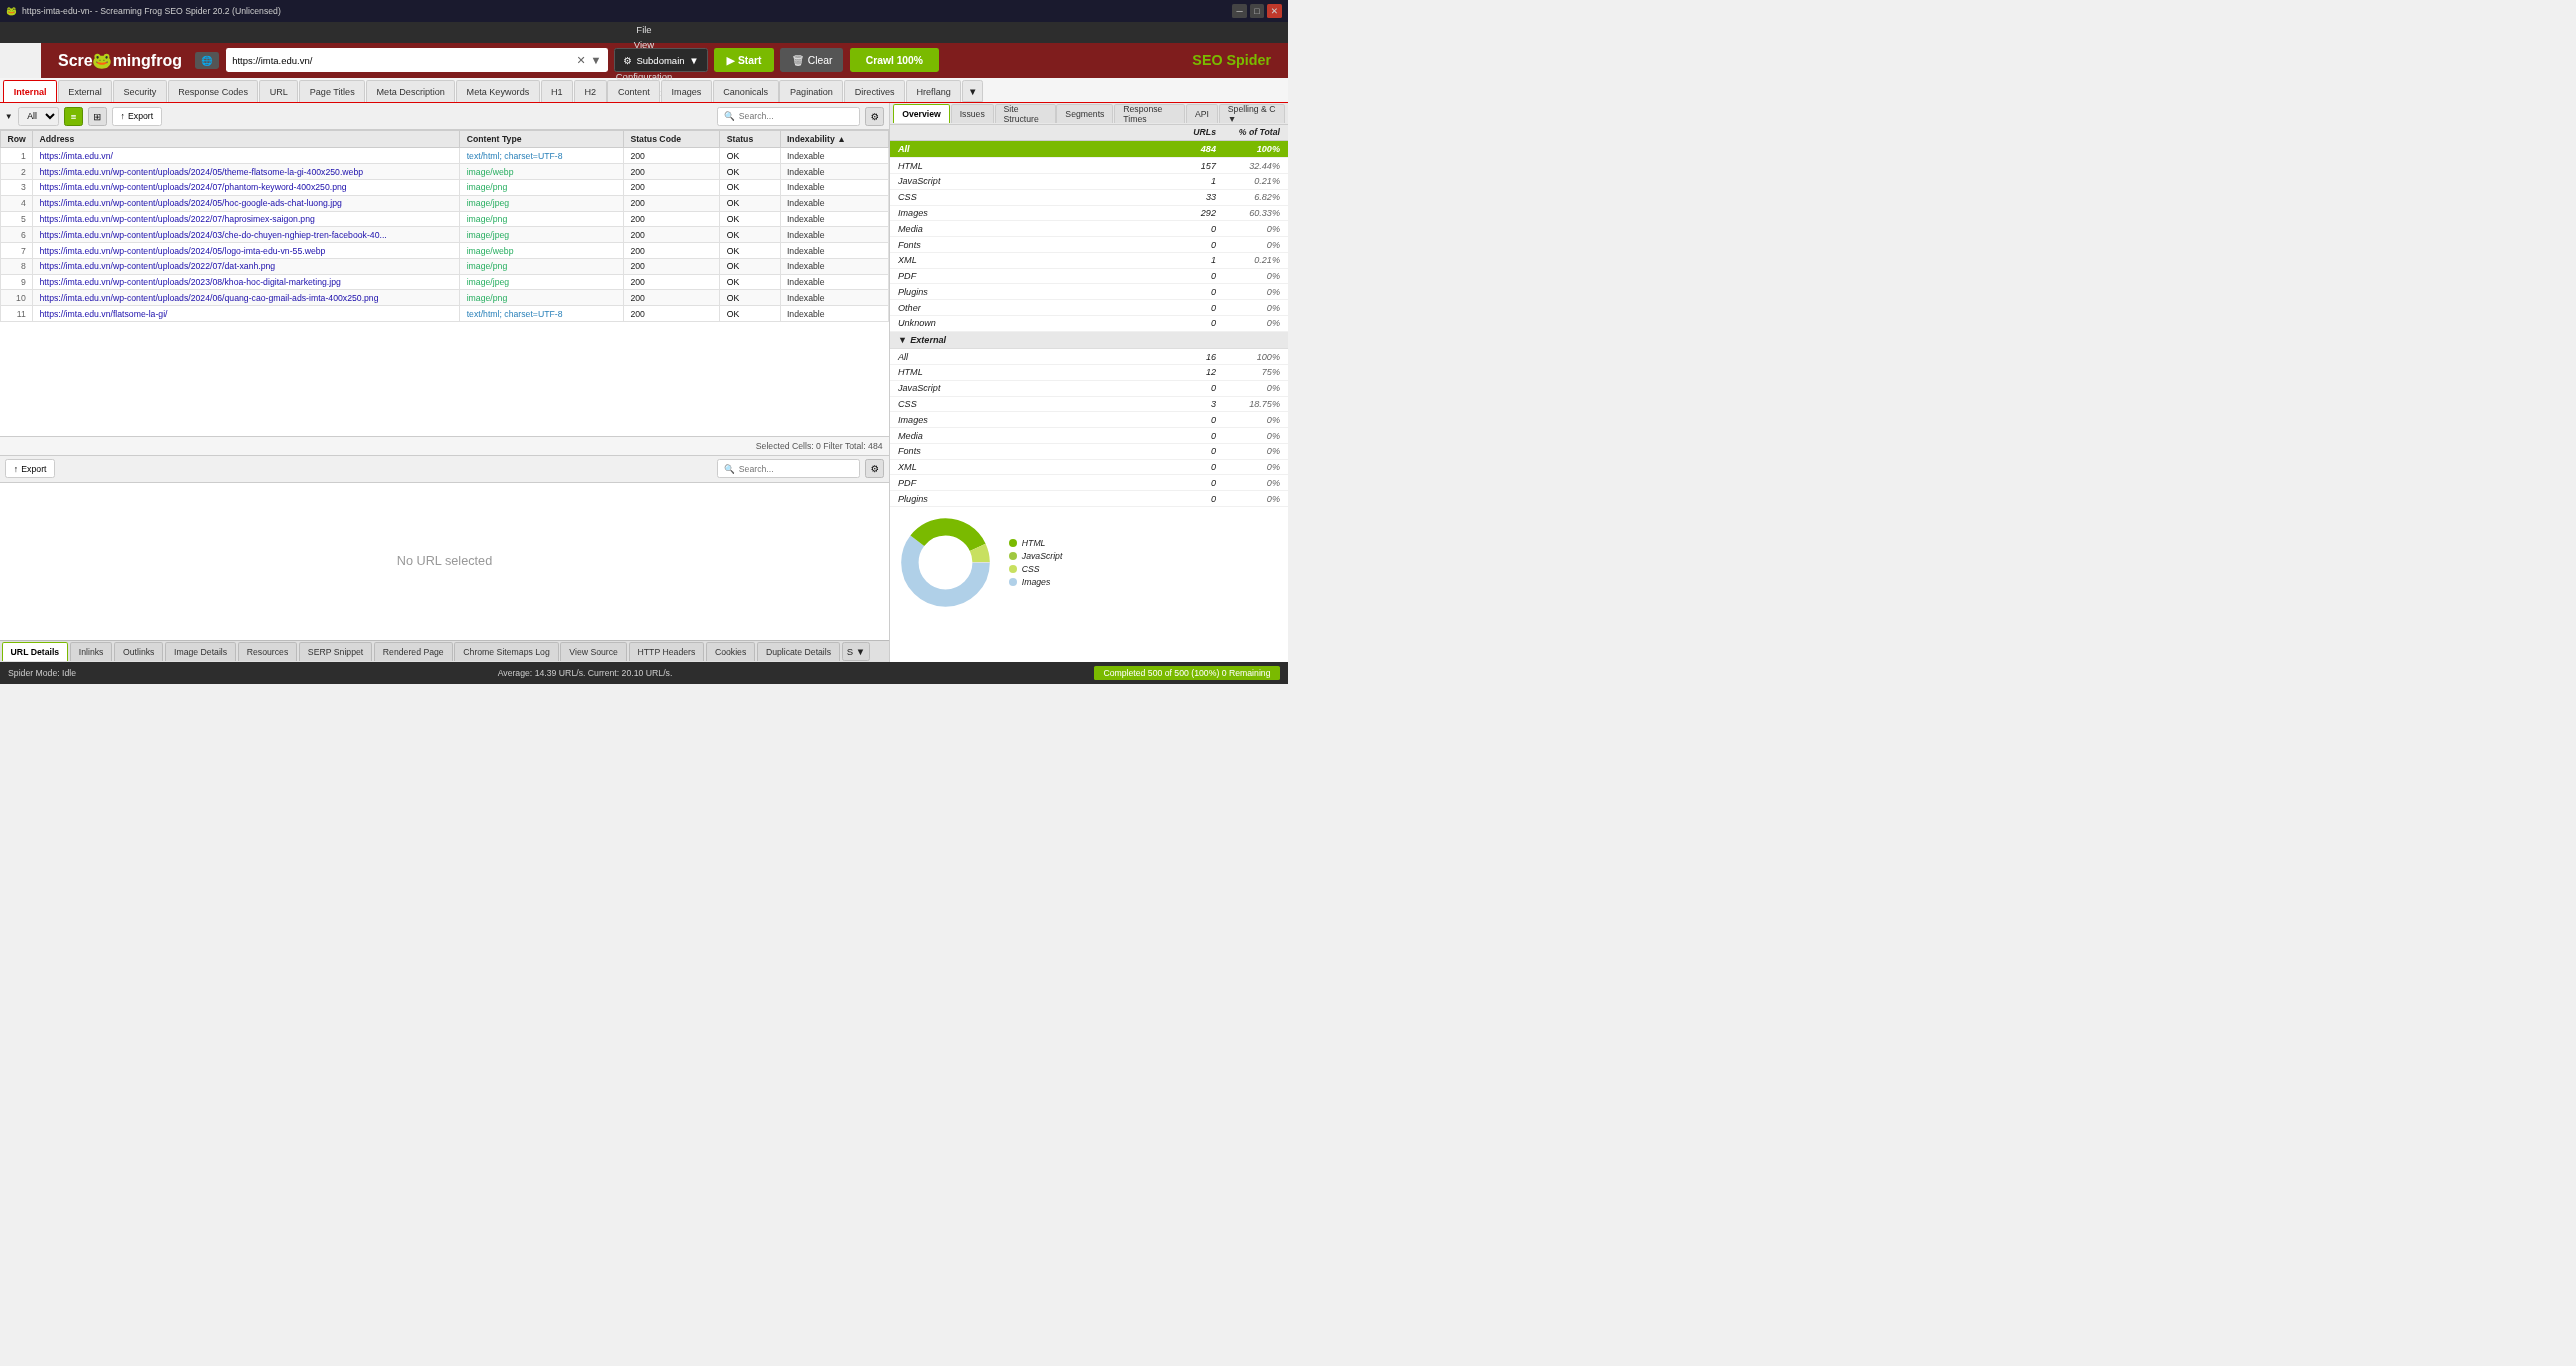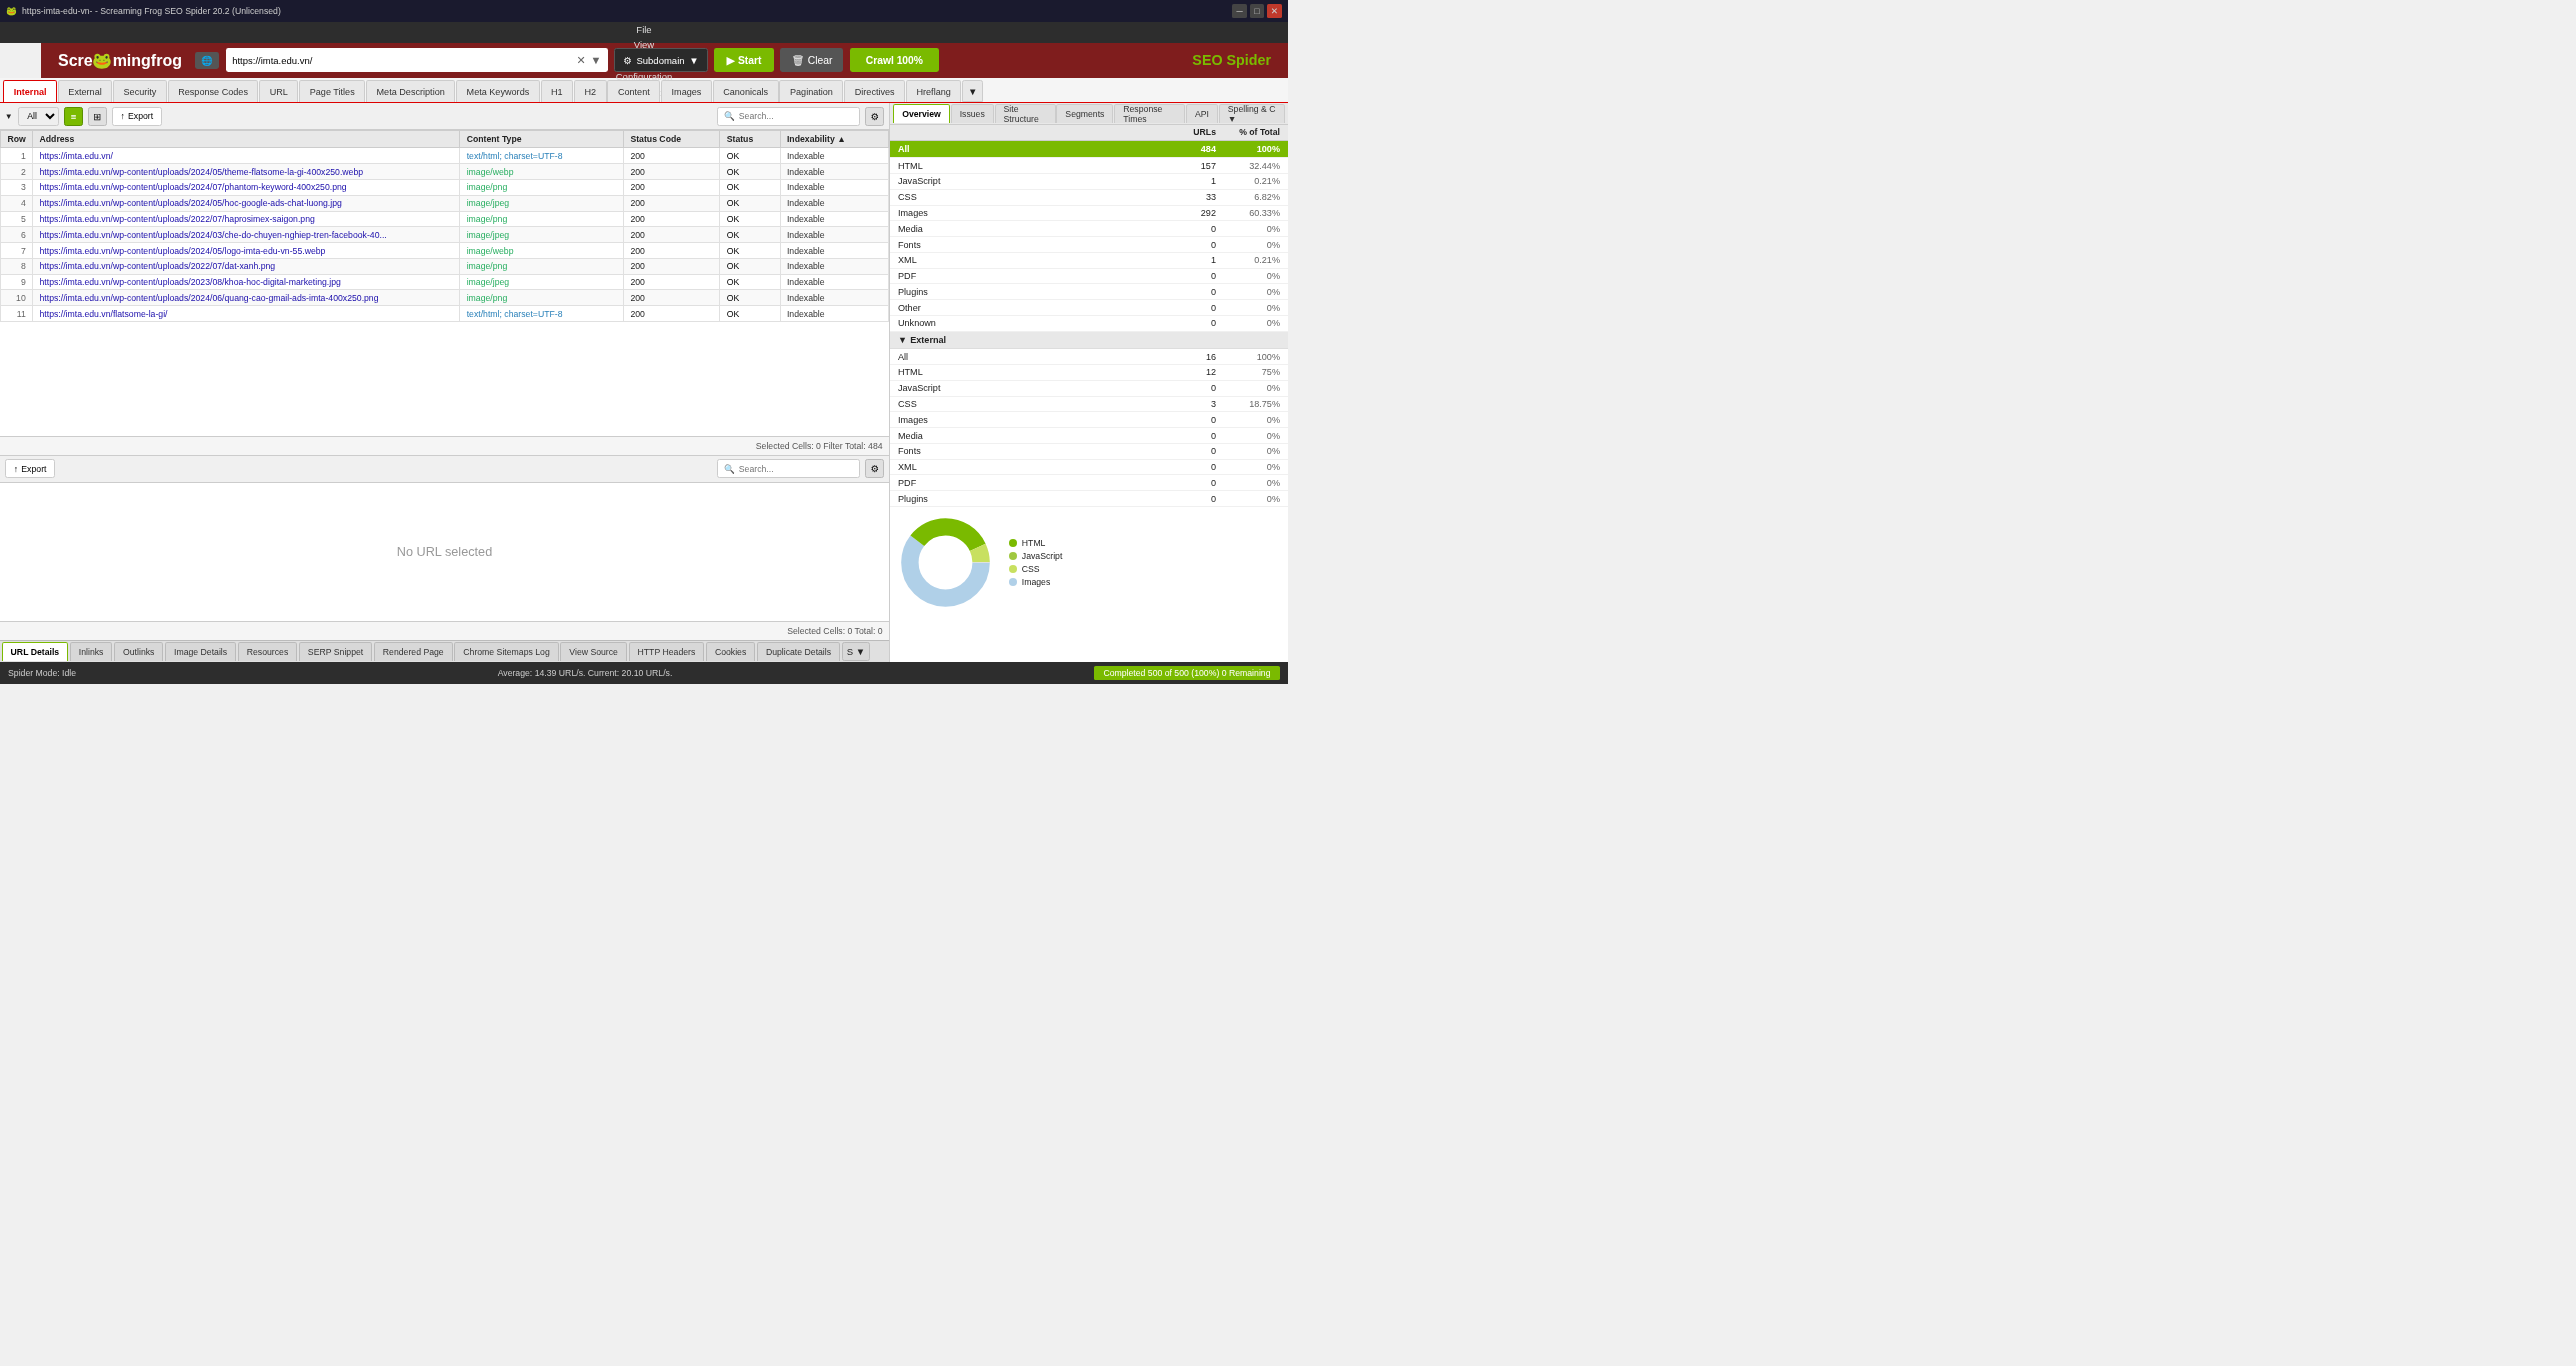--- a/index.html
+++ b/index.html
@@ -427,20 +427,21 @@
       border-color: #7aba00;
       color: #000;
       font-weight: bold;
     }
 
     
     #right-content {
       flex: 1;
       overflow: auto;
       padding: 0;
+      font-style: italic;
     }
     .overview-row {
       display: flex;
       align-items: center;
       border-bottom: 0.8px solid #f0f0f0;
       padding: 2.4px 8px;
       font-size: 9.1px;
     }
     .overview-row.header {
       background: #7aba00;
@@ -730,23 +731,20 @@
           <input type="text" placeholder="Search..." style="">
         </div>
         <button class="icon-btn">⚙</button>
       </div>
 
 
       <div id="lower-content">
         <div class="no-url-msg">No URL selected</div>
       </div>
 
-      <div id="lower-status">
-        <span>Selected Cells: 0  Total: 0</span>
-      </div>
 
       <div id="bottom-tab-bar">
         <div class="bottom-tab active">URL Details</div>
         <div class="bottom-tab">Inlinks</div>
         <div class="bottom-tab">Outlinks</div>
         <div class="bottom-tab">Image Details</div>
         <div class="bottom-tab">Resources</div>
         <div class="bottom-tab">SERP Snippet</div>
         <div class="bottom-tab">Rendered Page</div>
         <div class="bottom-tab">Chrome Sitemaps Log</div>

